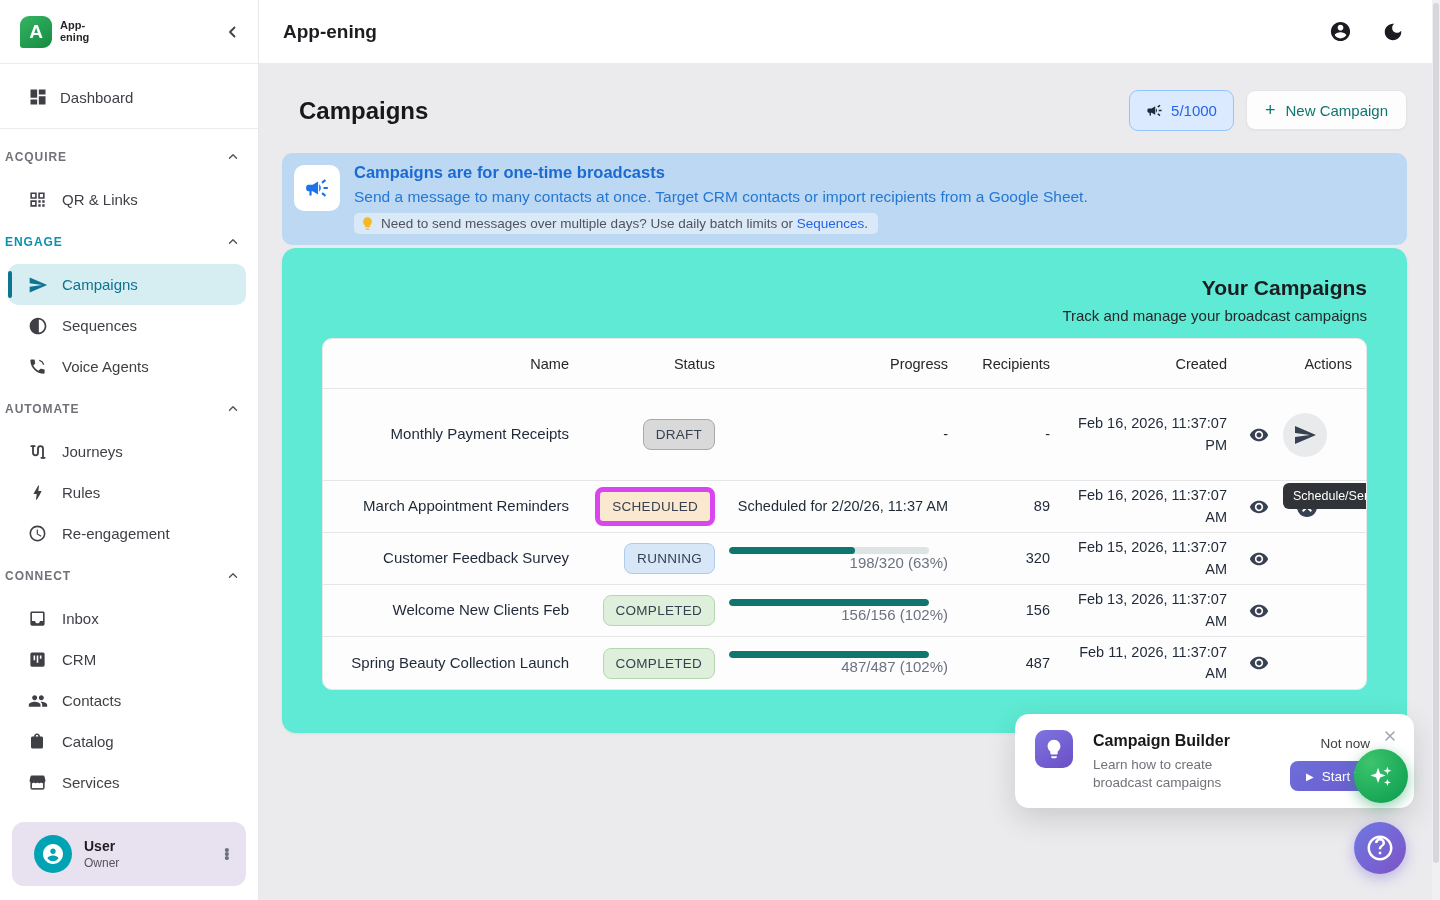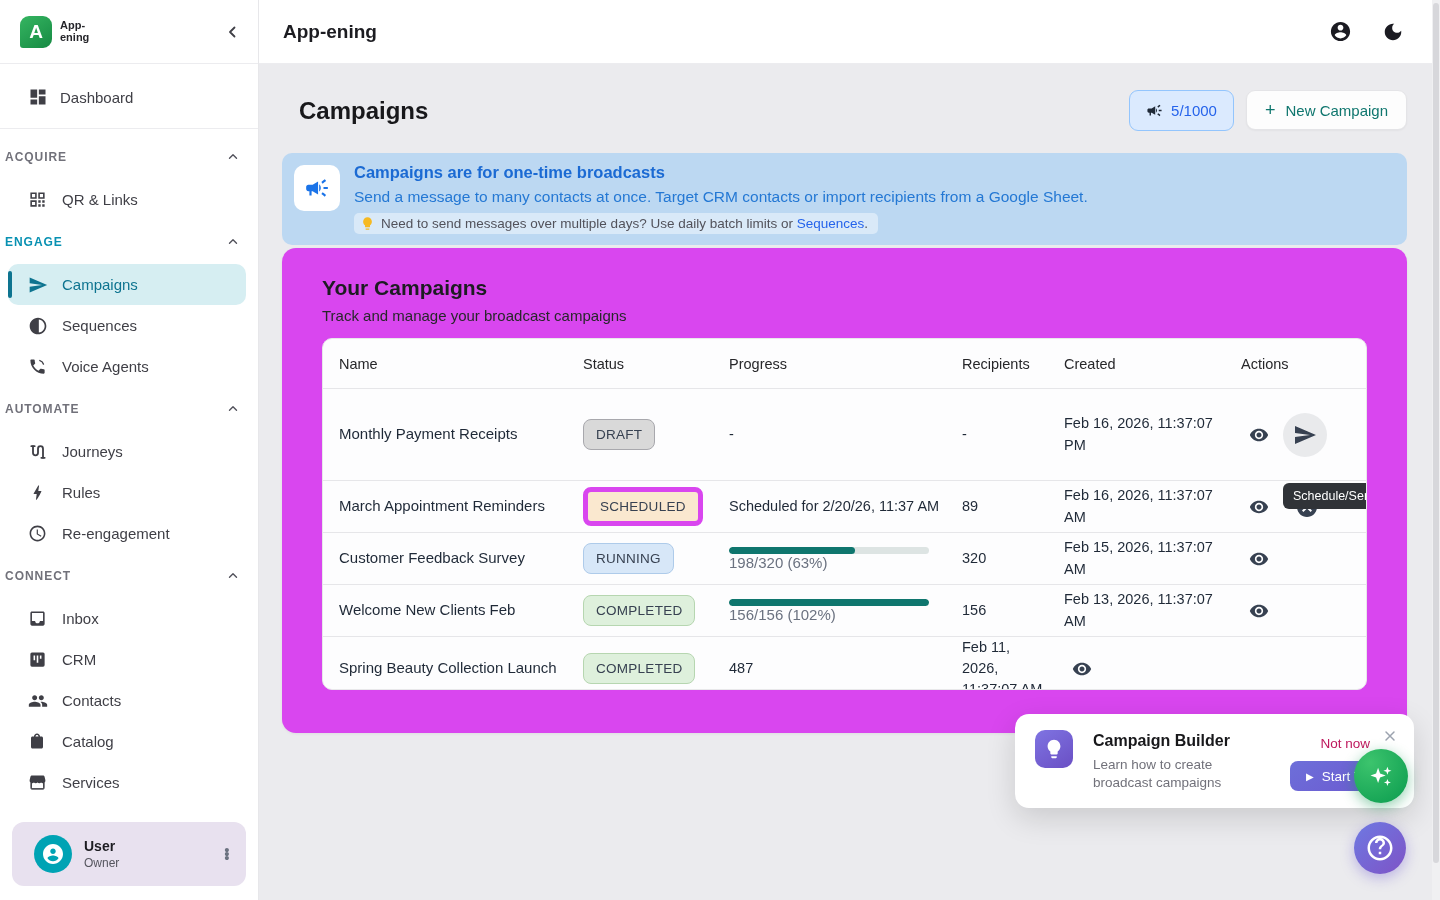--- a/index.html
+++ b/index.html
@@ -57,21 +57,21 @@
 
   
   .banner { background:#bcd8f2; border-radius:10px; padding:10px 14px 10px 12px; display:flex; gap:14px; position:relative;margin-top:6px; }
   .banner-icon { width:46px; height:46px; background:#ffffff; border-radius:10px; display:flex; align-items:center; justify-content:center; color:#1a73e8; flex:none; margin-top:2px; }
   .banner-title { color:#1b6ad3; font-weight:bold; font-size:16.5px; }
   .banner-line2 { color:#2478d4; font-size:15.5px; margin-top:6px; }
   .banner-hint { margin-top:7px; background:#d9e9f8; border-radius:5px; display:inline-flex; align-items:center; gap:6px; padding:3px 10px 3px 6px; font-size:13.5px; color:#52525b; }
   .banner-hint a { color:#2563eb; text-decoration:none; }
 
   
-  .card { background:#d946ef; border-radius:14px; margin-top:3px; box-shadow:0 1px 3px rgba(0,0,0,.06); padding:28px 40px 42px; height:485px; }
+  .card { background:#5eead4; border-radius:14px; margin-top:3px; box-shadow:0 1px 3px rgba(0,0,0,.06); padding:28px 40px 42px; height:485px;text-align:right; }
   .card h3 { font-size:21px; font-weight:600; color:#1c1c21; }
   .card-sub { font-size:15px; color:#27272a; margin-top:7px; }
 
   .table { margin-top:14px; background:#fdfdfe; border:1px solid #e8e8ea; border-radius:10px; overflow:hidden; }
   .trow { display:grid; grid-template-columns:244px 146px 233px 102px 177px 1fr; align-items:center; padding-left:16px; border-bottom:1px solid #e6e6e9; }
   .trow:last-child { border-bottom:none; }
   .thead { height:50px; font-size:14.5px; color:#27272a; font-weight:400; }
   .trow .cell { padding-right:14px; }
   .r1 { height:92px; } .r { height:52px; }
   .c-name { font-size:15px; color:#1f2937; line-height:1.35; }
@@ -90,21 +90,21 @@
   .send-hover { width:44px; height:44px; border-radius:50%; background:#e9eaec; display:flex; align-items:center; justify-content:center; cursor:pointer; }
   .tooltip { position:absolute; top:70px; left:42px; background:#303338; color:#fff; font-size:12.5px; padding:6px 10px; border-radius:6px; white-space:nowrap; z-index:6; }
 
   
   .toast { position:absolute; right:26px; bottom:92px; width:399px; height:94px; background:#ffffff; border-radius:14px; box-shadow:0 10px 30px rgba(0,0,0,.14); padding:16px 18px 14px 20px; display:flex; z-index:8; }
   .toast-icon { width:38px; height:38px; border-radius:10px; background:linear-gradient(145deg,#7f74e2,#6a4fc4); display:flex; align-items:center; justify-content:center; color:#fff; flex:none; }
   .toast-body { margin-left:20px; }
   .toast-title { font-size:16px; font-weight:bold; color:#18181b; margin-top:2px; }
   .toast-sub { font-size:13.5px; color:#71717a; line-height:1.35; margin-top:6px; width:160px; }
   .toast-right { margin-left:auto; display:flex; flex-direction:column; align-items:flex-end; }
-  .notnow { font-size:13.5px; color:#be185d; margin:6px 26px 0 0; cursor:pointer; }
+  .notnow { font-size:13.5px; color:#404040; margin:6px 26px 0 0; cursor:pointer; }
   .toast-x { position:absolute; top:14px; right:16px; color:#9ca3af; cursor:pointer; }
   .btn-start { margin-top:10px; background:linear-gradient(145deg,#6d6fd9,#6c57cf); color:#fff; border:none; font-size:13.5px; border-radius:8px; height:30px; padding:0 16px; display:flex; align-items:center; gap:8px; cursor:pointer; }
   .btn-start .play { font-size:10px; }
   .fab { position:absolute; border-radius:50%; display:flex; align-items:center; justify-content:center; cursor:pointer; z-index:9; }
   .fab-ai { width:54px; height:54px; right:32px; bottom:97px; background:radial-gradient(circle at 30% 25%,#3cc46d,#0a9b4e); box-shadow:0 4px 14px rgba(16,150,80,.45); color:#fff; }
   .fab-help { width:52px; height:52px; right:34px; bottom:26px; background:linear-gradient(135deg,#6e79e2,#7e53c6); box-shadow:0 4px 14px rgba(110,90,210,.4); color:#fff; }
 
   
   .sbar { position:absolute; right:0; top:0; width:8px; height:900px; background:#f0f0f2; z-index:20; }
   .sthumb { position:absolute; right:1px; top:3px; width:6px; height:860px; border-radius:4px; background:#d7d7db; }
@@ -448,20 +448,26 @@
                   <svg viewBox="0 0 24 24" width="20" height="20" fill="currentColor">
                     <path d="M12 4.5C7 4.5 2.73 7.61 1 12c1.73 4.39 6 7.5 11 7.5s9.27-3.11 11-7.5C21.27 7.61 17 4.5 12 4.5zm0 12.5c-2.76 0-5-2.24-5-5s2.24-5 5-5 5 2.24 5 5-2.24 5-5 5zm0-8c-1.66 0-3 1.34-3 3s1.34 3 3 3 3-1.34 3-3-1.34-3-3-3z"></path>
                   </svg>
                 </span>
             </div>
           </div>
 
           <div class="trow r">
             <div class="cell c-name">Spring Beauty Collection Launch</div>
             <div class="cell"><span class="badge b-done">COMPLETED</span></div>
+            <div class="cell">
+              <div class="pbar">
+                  <div class="pfill" style="width: 100%;"></div>
+                </div>
+              <div class="plabel">487/487 (102%)</div>
+            </div>
             <div class="cell c-prog">487</div>
             <div class="cell c-created">Feb 11, 2026, 11:37:07 AM</div>
             <div class="cell c-actions">
               <span class="icon-btn">
                   <svg viewBox="0 0 24 24" width="20" height="20" fill="currentColor">
                     <path d="M12 4.5C7 4.5 2.73 7.61 1 12c1.73 4.39 6 7.5 11 7.5s9.27-3.11 11-7.5C21.27 7.61 17 4.5 12 4.5zm0 12.5c-2.76 0-5-2.24-5-5s2.24-5 5-5 5 2.24 5 5-2.24 5-5 5zm0-8c-1.66 0-3 1.34-3 3s1.34 3 3 3 3-1.34 3-3-1.34-3-3-3z"></path>
                   </svg>
                 </span>
             </div>
           </div>

